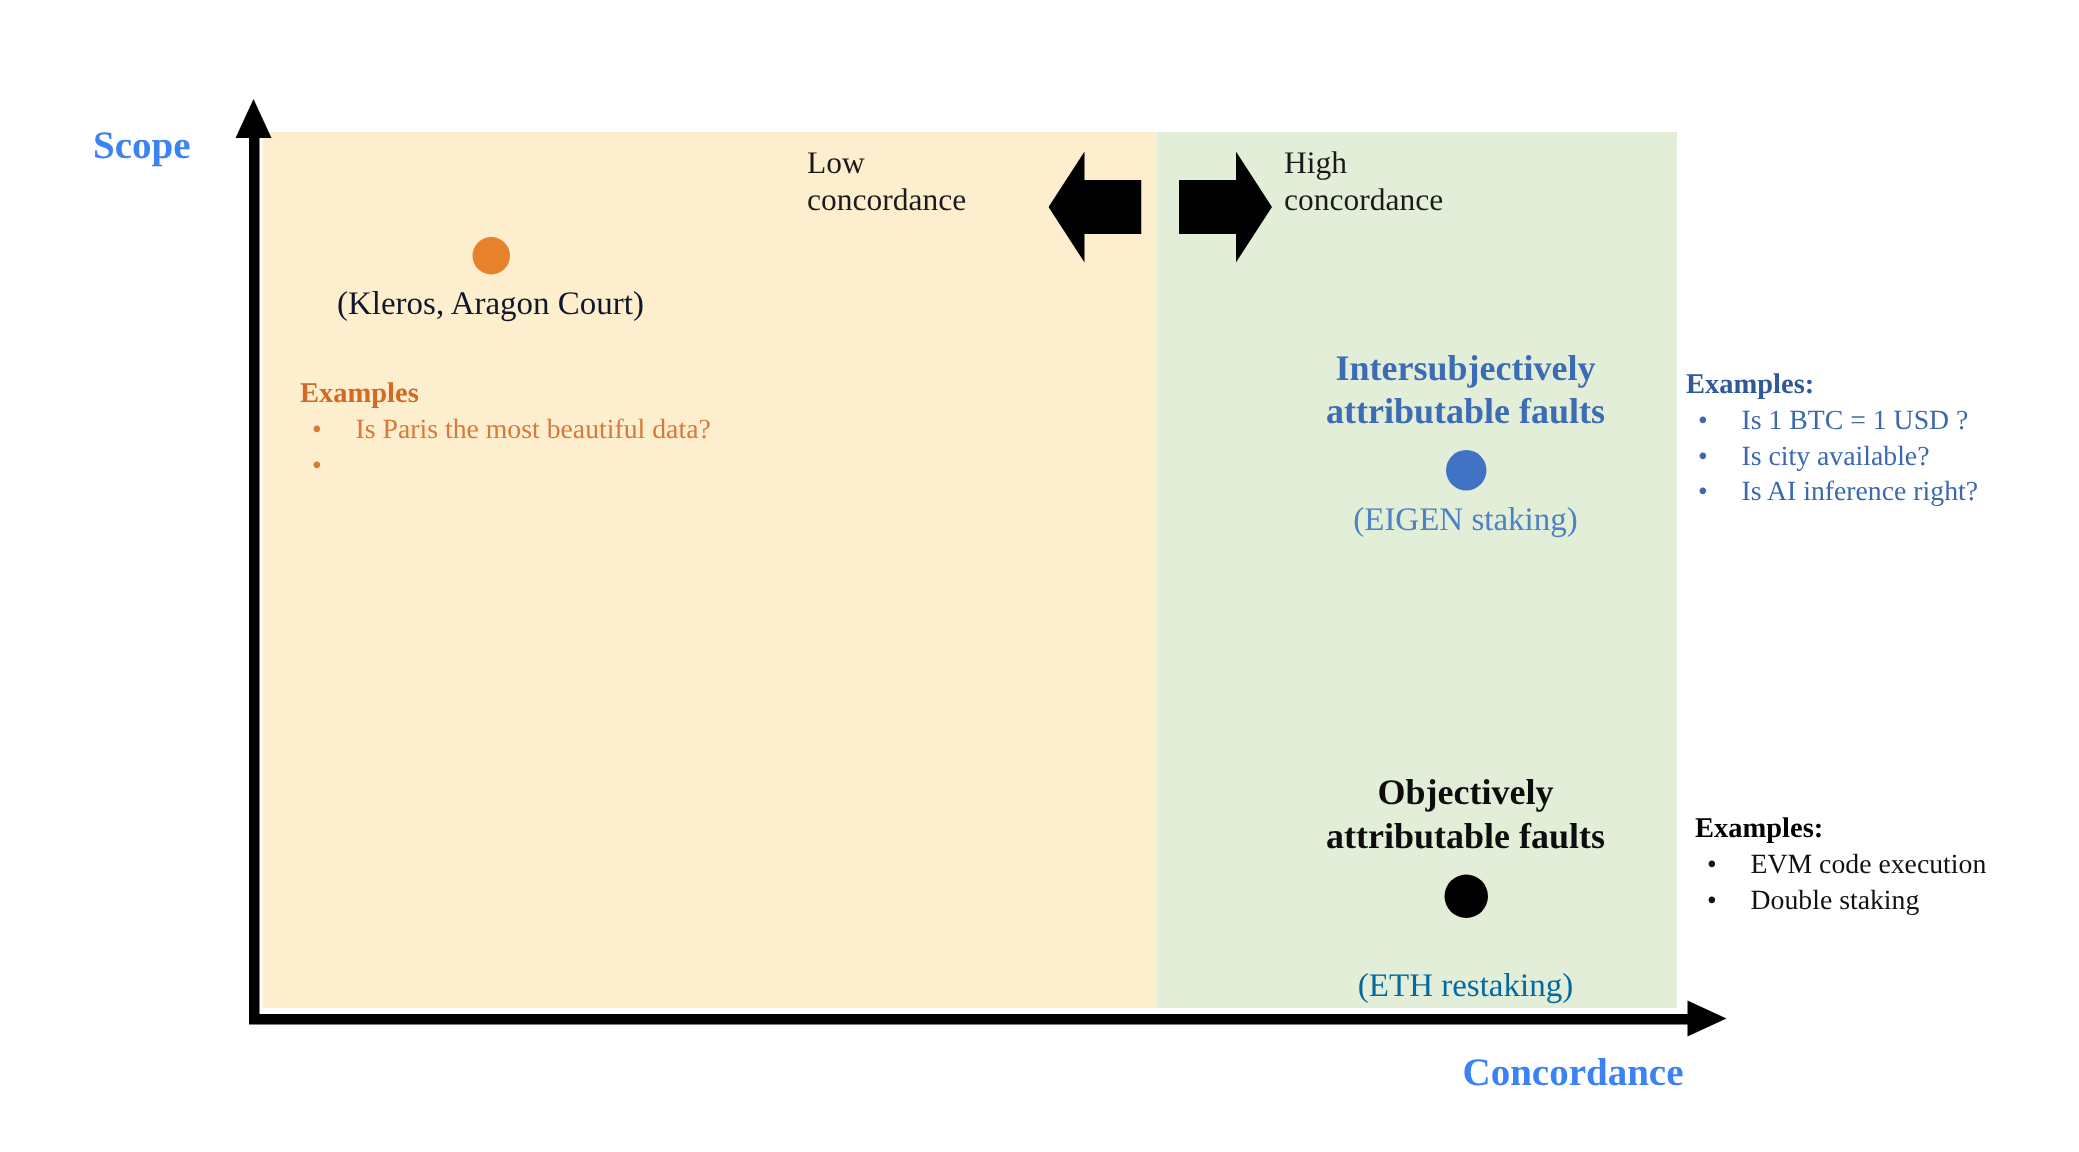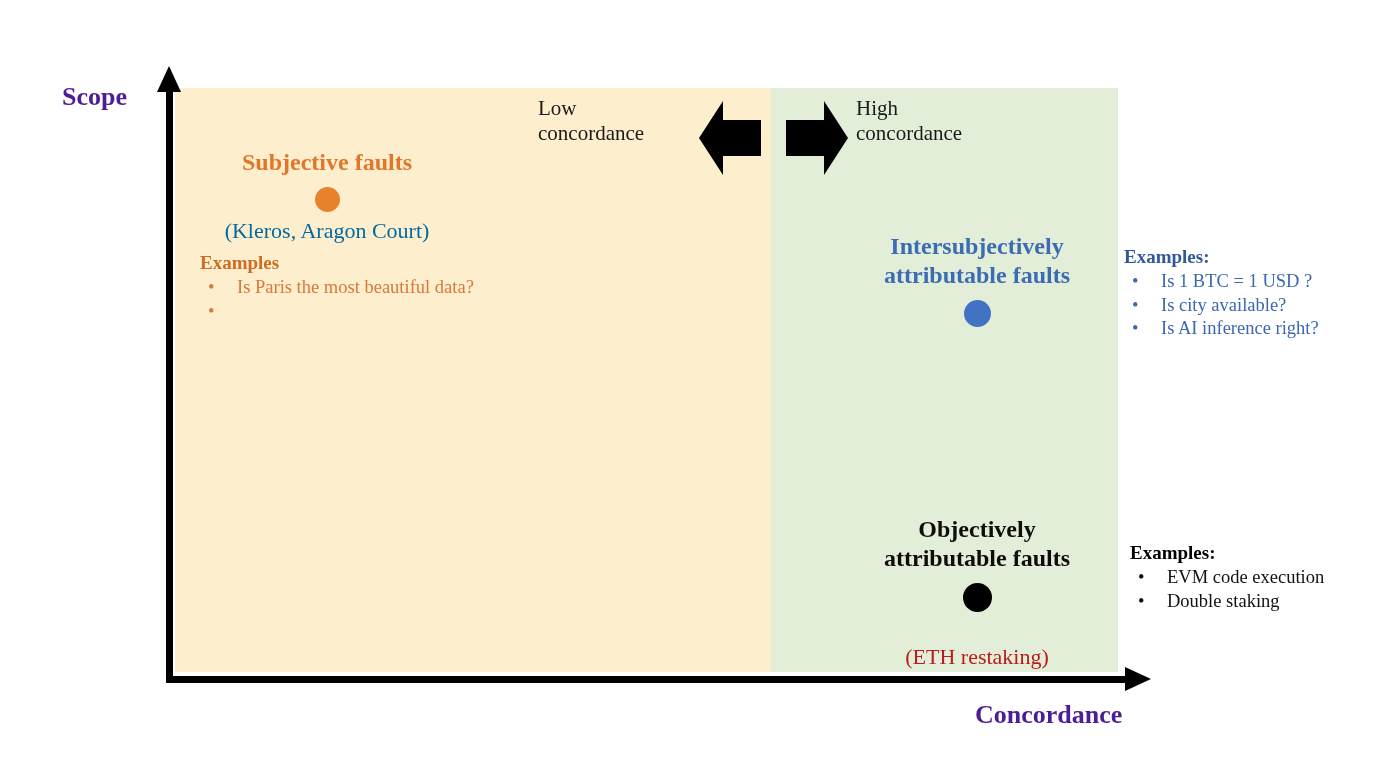--- a/index.html
+++ b/index.html
@@ -68,21 +68,21 @@
     height: 0;
     border-top: 12px solid transparent;
     border-bottom: 12px solid transparent;
     border-left: 26px solid #000;
   }
 
   .axis-label {
     position: absolute;
     font-weight: bold;
     font-size: 26px;
-    color: #4c1d95;
+    color: #3b82f6;
     white-space: nowrap;
   }
   #y-axis-label { left: 62px; top: 82px; }
   #x-axis-label { left: 975px; top: 700px; }
 
   
   .big-arrow {
     position: absolute;
     top: 100px;
     width: 62px;
@@ -114,33 +114,33 @@
     white-space: nowrap;
   }
   .dot {
     border-radius: 50%;
     margin: 10px auto 6px auto;
   }
 
   
   #group-subjective { left: 182px; top: 148px; width: 290px; }
   #group-subjective .group-title { color: #E2762B; }
-  #group-subjective .group-sub   { color: #0369a1; }
+  #group-subjective .group-sub   { color: #0f172a; }
   #dot-subjective { width: 25px; height: 25px; background: #E8812C; }
 
   
   #group-intersubjective { left: 838px; top: 232px; width: 278px; }
   #group-intersubjective .group-title { color: #3C6CB4; }
   #group-intersubjective .group-sub   { color: #4E82C4; }
   #dot-intersubjective { width: 27px; height: 27px; background: #4272C4; }
 
   
   #group-objective { left: 838px; top: 515px; width: 278px; }
   #group-objective .group-title { color: #0d0d0d; }
-  #group-objective .group-sub   { color: #b91c1c; margin-top: 32px; }
+  #group-objective .group-sub   { color: #0369a1; margin-top: 32px; }
   #dot-objective { width: 29px; height: 29px; background: #000; }
 
   
   .examples { position: absolute; }
   .examples-title {
     font-weight: bold;
     font-size: 19px;
     margin-bottom: 2px;
   }
   .examples ul {
@@ -204,29 +204,29 @@
   <div class="dir-text" id="label-low-concordance">
     <div>Low</div>
     <div>concordance</div>
   </div>
   <div class="dir-text" id="label-high-concordance">
     <div>High</div>
     <div>concordance</div>
   </div>
 
   <div class="group" id="group-subjective">
-    <div class="group-title">Subjective faults</div>
     <div class="dot" id="dot-subjective"></div>
     <div class="group-sub">(Kleros, Aragon Court)</div>
   </div>
 
   <div class="group" id="group-intersubjective">
     <div class="group-title">Intersubjectively</div>
     <div class="group-title">attributable faults</div>
     <div class="dot" id="dot-intersubjective"></div>
+    <div class="group-sub">(EIGEN staking)</div>
   </div>
 
   <div class="group" id="group-objective">
     <div class="group-title">Objectively</div>
     <div class="group-title">attributable faults</div>
     <div class="dot" id="dot-objective"></div>
     <div class="group-sub">(ETH restaking)</div>
   </div>
 
   <div class="examples" id="examples-subjective">

